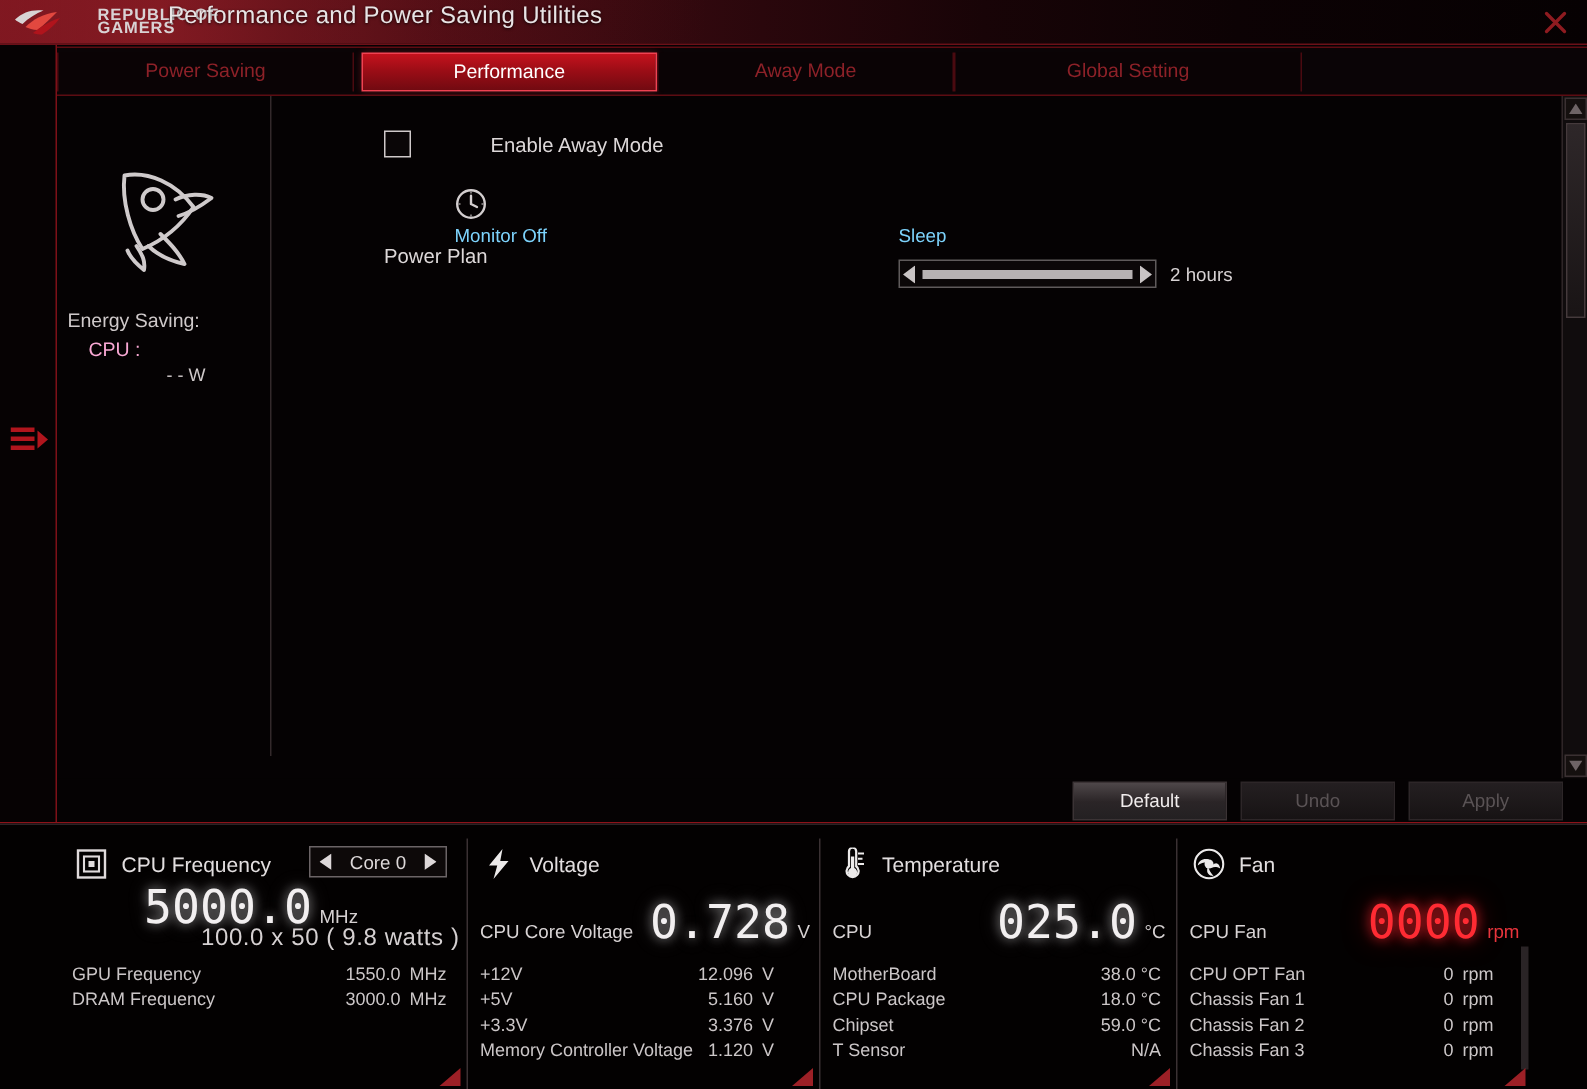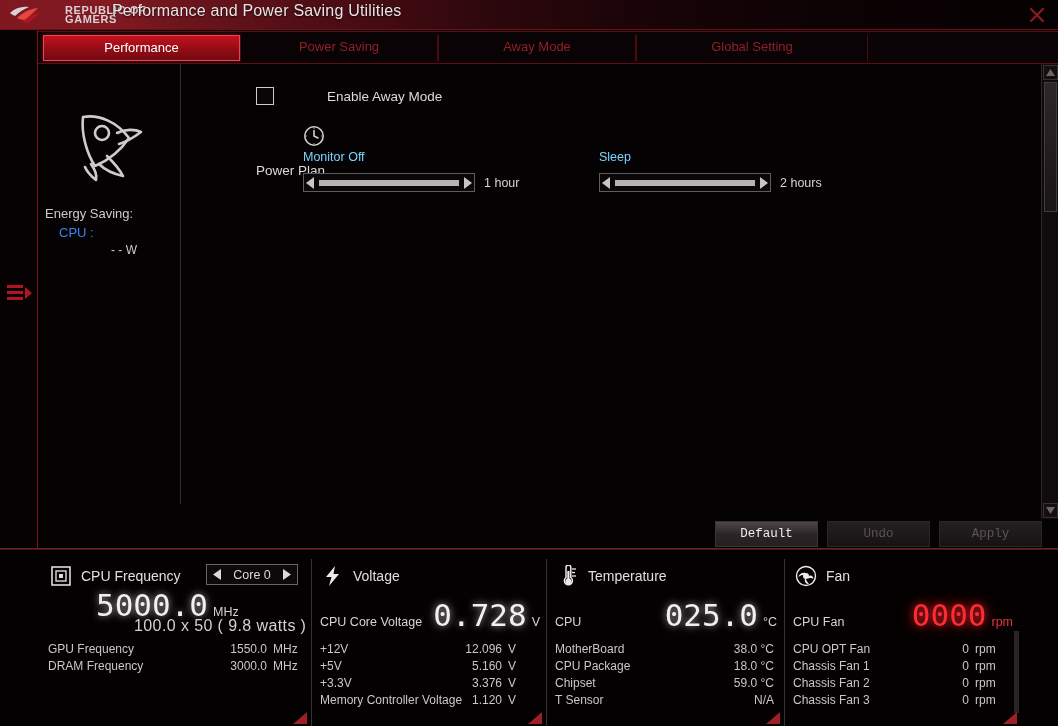--- a/index.html
+++ b/index.html
@@ -94,21 +94,21 @@
   }
   .side-col {
     position: absolute; left: 0; top: 0; width: 143px; height: 440px;
     border-right: 1px solid #33292b;
   }
   .rocket { position: absolute; left: 31px; top: 38px; width: 82px; height: 82px; }
   .energy-label {
     position: absolute; left: 7px; top: 142px; font-size: 13px; color: #cfc9ca;
   }
   .energy-cpu {
-    position: absolute; left: 21px; top: 161px; font-size: 13px; color: #3b82f6;
+    position: absolute; left: 21px; top: 161px; font-size: 13px; color: #f9a8d4;
   }
   .energy-val {
     position: absolute; left: 73px; top: 179px; font-size: 12px; color: #cfc9ca;
   }
 
   .content { position: absolute; left: 143px; top: 0; width: 860px; height: 455px; }
 
   .chk-row { position: absolute; left: 75px; top: 23px; display: flex; align-items: center; gap: 12px; }
   .chkbox {
     width: 18px; height: 18px; border: 1px solid #cfc9ca; background: #0a0607;
@@ -154,21 +154,21 @@
   }
 
   
   .actions {
     position: absolute; left: 38px; top: 519px; width: 1020px; height: 29px;
     background: #050203;
   }
   .btn {
     position: absolute; top: 2px; width: 103px; height: 26px;
     font-size: 12.5px; display:flex; align-items:center; justify-content:center;
-    border: 1px solid #3b3335; cursor: pointer; font-family: Liberation Mono, monospace;
+    border: 1px solid #3b3335; cursor: pointer;
   }
   .btn.default {
     left: 677px; color: #f0ecec;
     background: linear-gradient(180deg,#4e4749 0%, #2b2527 52%, #232022 100%);
   }
   .btn.undo {
     left: 789px; color: #5a5355;
     background: linear-gradient(180deg,#241f21 0%, #171314 100%);
     border-color: #2d2628;
   }
@@ -280,22 +280,22 @@
       <svg width="26" height="22" viewBox="0 0 26 22">
         <rect x="0" y="3" width="16" height="3" fill="#b0151d"></rect>
         <rect x="0" y="9" width="16" height="3" fill="#b0151d"></rect>
         <rect x="0" y="15" width="16" height="3" fill="#b0151d"></rect>
         <path d="M18 5 L25 11 L18 17 Z" fill="#b0151d"></path>
       </svg>
     </div>
   </div>
 
   <div class="tabbar">
+    <div class="tab t2">Power Saving</div>
     <div class="tab t1 active">Performance</div>
-    <div class="tab t2">Power Saving</div>
     <div class="tab t3">Away Mode</div>
     <div class="tab t4">Global Setting</div>
   </div>
   <div class="tabbar-underline"></div>
 
   <div class="main">
 
     <div class="side-col">
       <svg class="rocket" viewBox="0 0 82 82">
         <g fill="none" stroke="#cfcacb" stroke-width="2.6" stroke-linejoin="round" stroke-linecap="round">
@@ -327,36 +327,20 @@
               <path d="M11 18 L11 19.4"></path>
             <path d="M2.6 11 L4 11"></path>
               <path d="M18 11 L19.4 11"></path>
           </g>
         </svg>
         <div class="pp-label">Power Plan</div>
       </div>
 
       <div class="slider-group g1">
         <div class="sg-title">Monitor Off</div>
-        <div class="sg-row">
-          <div class="slider">
-            <div class="sl-arrow">
-              <svg width="9" height="12" viewBox="0 0 9 12">
-                  <path d="M8 0 L0 6 L8 12 Z" fill="#c9c4c5"></path>
-                </svg>
-            </div>
-            <div class="sl-track"></div>
-            <div class="sl-arrow">
-              <svg width="9" height="12" viewBox="0 0 9 12">
-                  <path d="M1 0 L9 6 L1 12 Z" fill="#c9c4c5"></path>
-                </svg>
-            </div>
-          </div>
-          <div class="sl-val">1 hour</div>
-        </div>
       </div>
 
       <div class="slider-group g2">
         <div class="sg-title">Sleep</div>
         <div class="sg-row">
           <div class="slider">
             <div class="sl-arrow">
               <svg width="9" height="12" viewBox="0 0 9 12">
                   <path d="M8 0 L0 6 L8 12 Z" fill="#c9c4c5"></path>
                 </svg>

